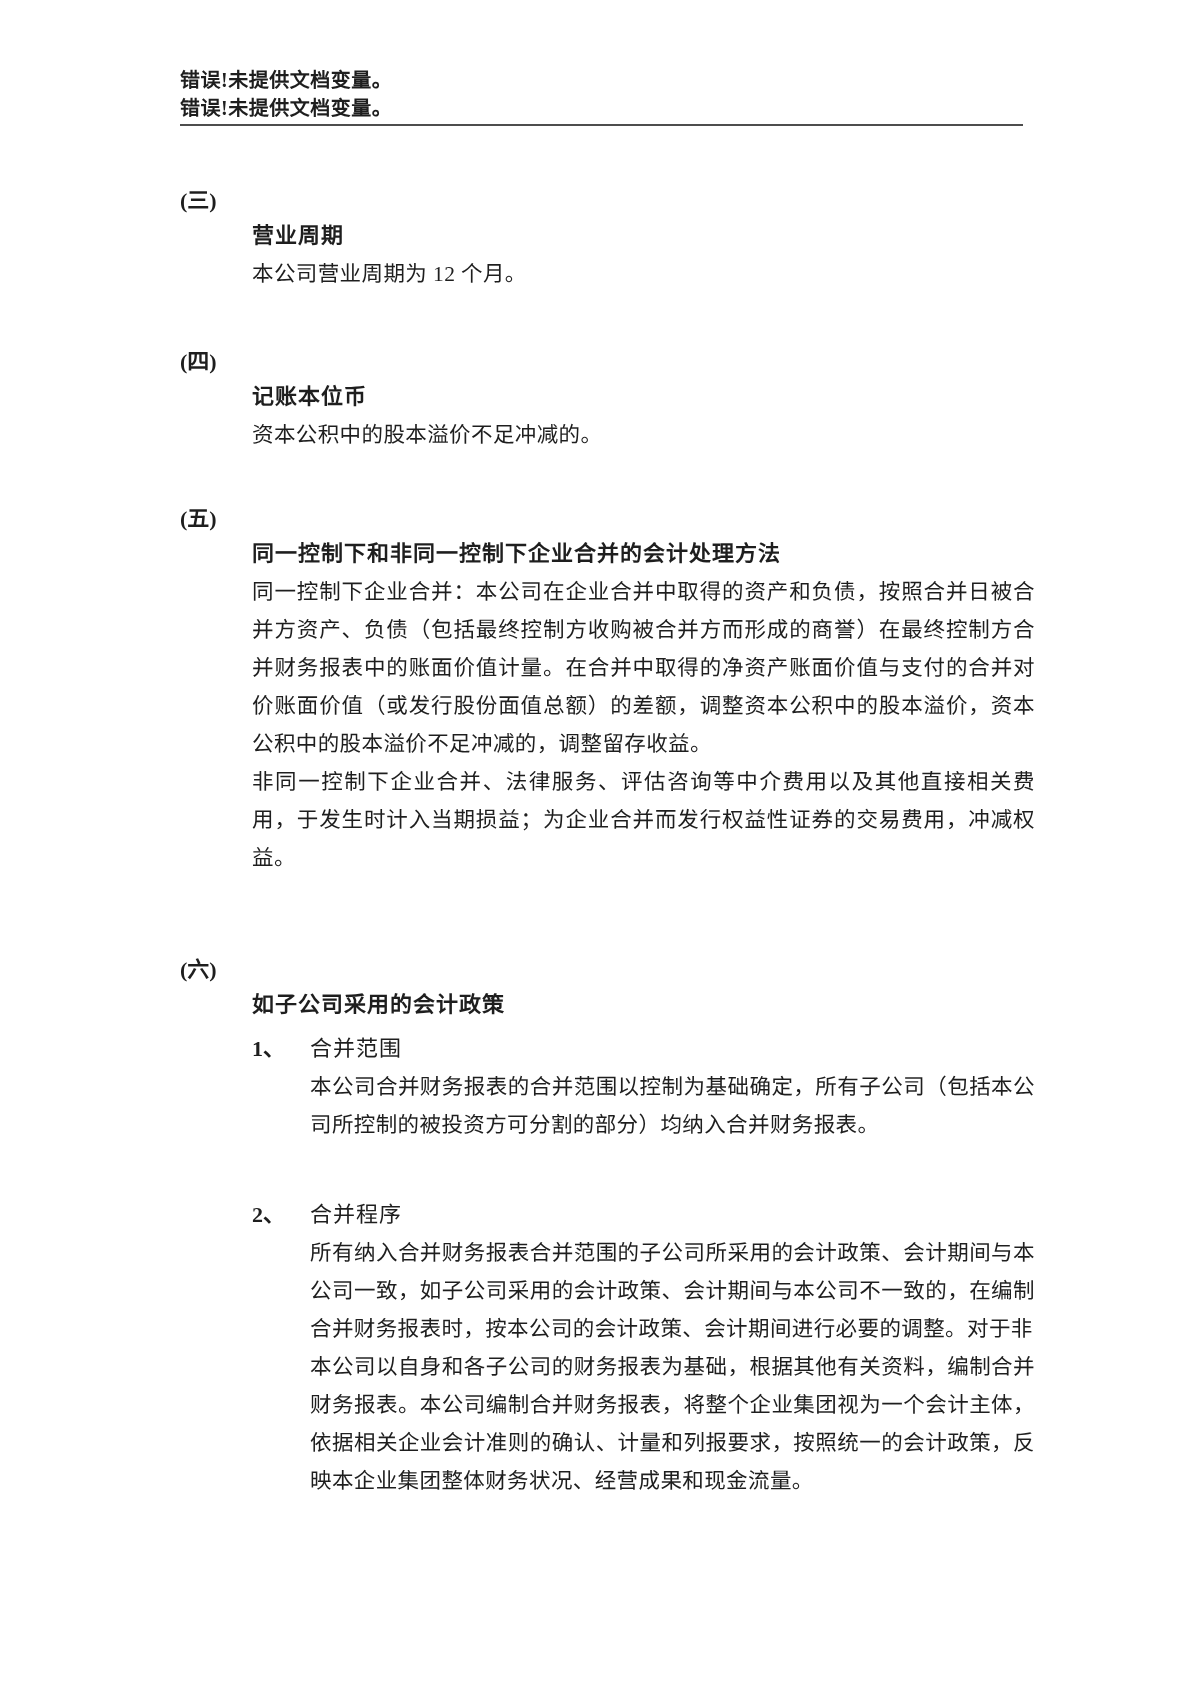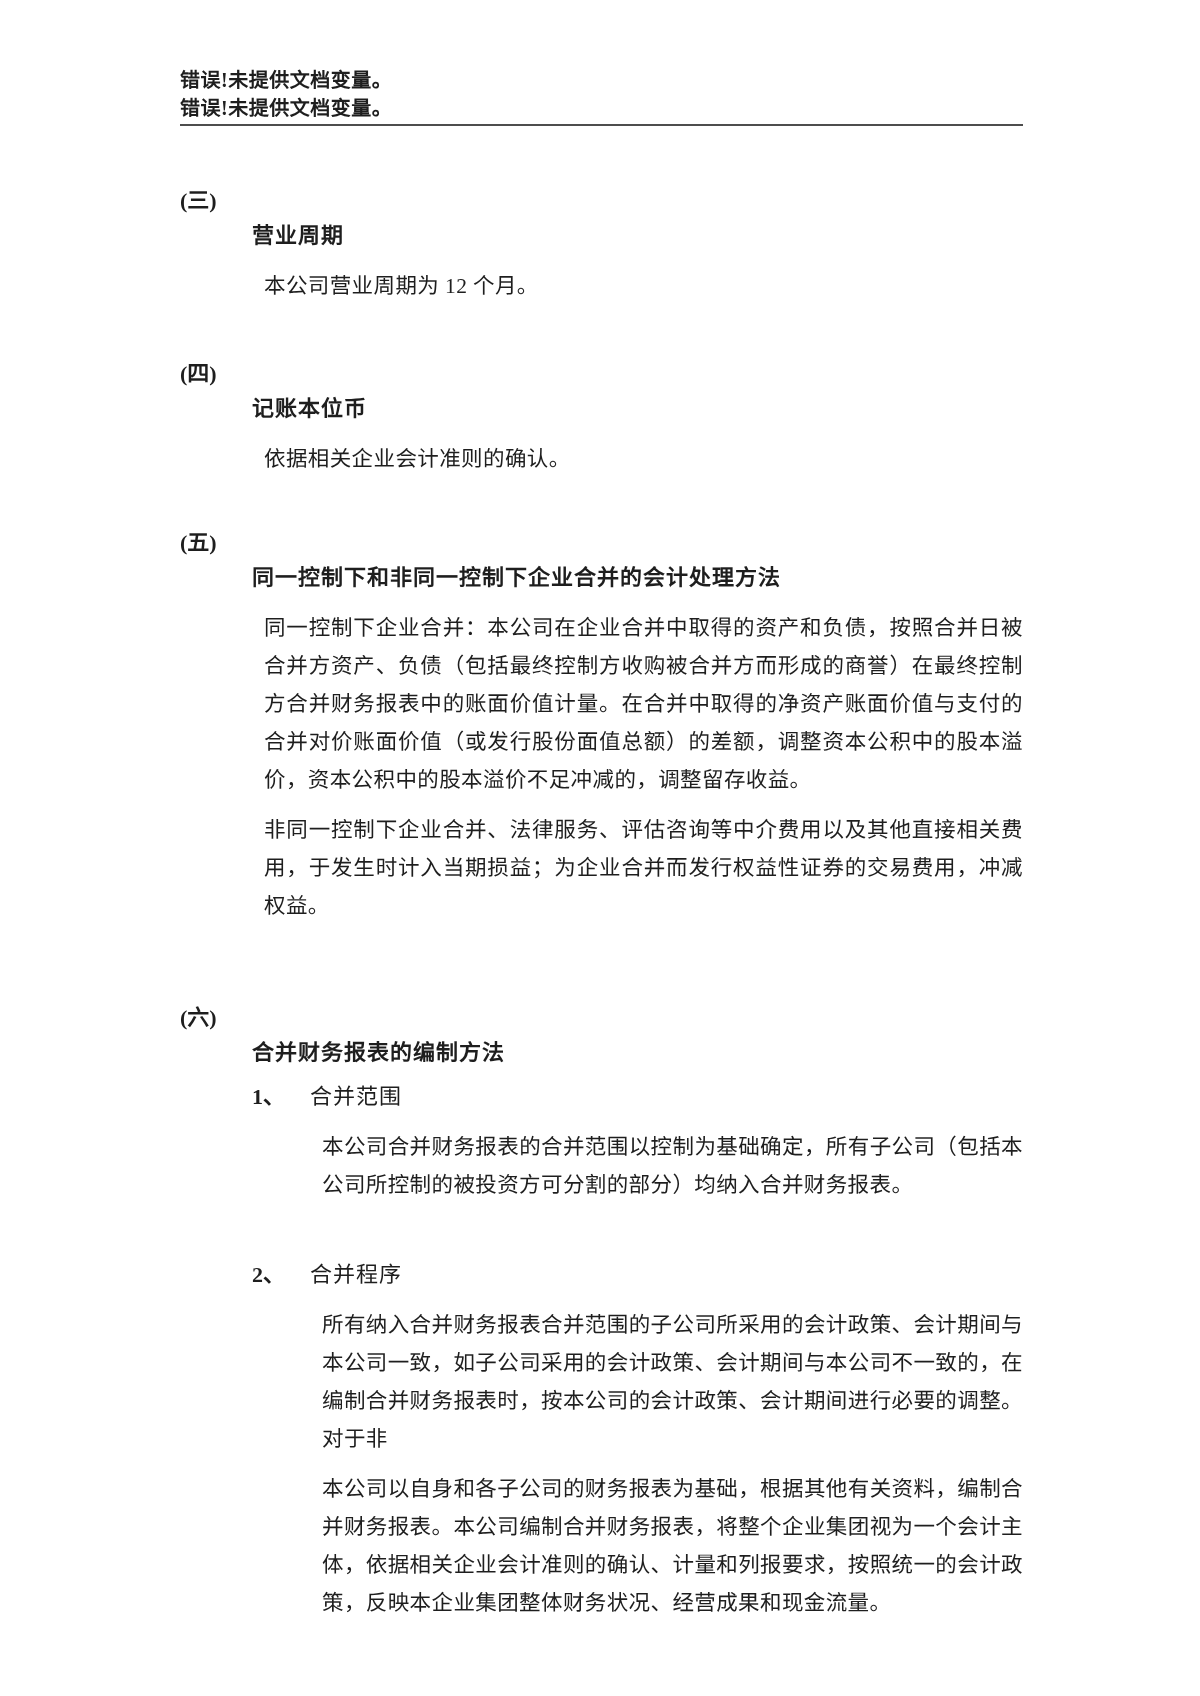--- a/index.html
+++ b/index.html
@@ -53,21 +53,21 @@
 
   .sec-body {
     margin-left: 72px;
     width: 783px;
     font-size: 21.5px;
     line-height: 38px;
     letter-spacing: 0.4px;
     text-align: justify;
     text-justify: inter-ideograph;
   }
-  .sec-body p { margin: 12px; }
+  .sec-body p { margin: 0; }
 
   .sec-3 { margin-top: 56px; }
   .sec-4 { margin-top: 50px; }
   .sec-5 { margin-top: 46px; }
   .sec-6 { margin-top: 74px; }
 
   
   .subsec-1 { margin-top: 6px; }
   .subsec-2 { margin-top: 52px; }
   .sub-head {
@@ -87,21 +87,21 @@
   .sub-title { font-size: 22px; font-weight: normal; white-space: nowrap; }
   .sub-body {
     margin-left: 130px;
     width: 725px;
     font-size: 21.5px;
     line-height: 38px;
     letter-spacing: 0.4px;
     text-align: justify;
     text-justify: inter-ideograph;
   }
-  .sub-body p { margin: 12px; }
+  .sub-body p { margin: 0; }
 </style>
 </head>
 <body>
 
 <div class="page">
 
   <header class="doc-header">
     <div class="hdr-line hdr-bold">错误!未提供文档变量。</div>
     <div class="hdr-line hdr-bold">错误!未提供文档变量。</div>
     <div class="hdr-rule"></div>
@@ -116,39 +116,39 @@
       <p>本公司营业周期为 12 个月。</p>
     </div>
   </section>
 
   <section class="sec sec-4">
     <div class="sec-head">
       <span class="sec-label">(四)</span>
       <h2 class="sec-title">记账本位币</h2>
     </div>
     <div class="sec-body">
-      <p>依据相关企业会计准则的确认。</p>
+      <p>资本公积中的股本溢价不足冲减的。</p>
     </div>
   </section>
 
   <section class="sec sec-5">
     <div class="sec-head">
       <span class="sec-label">(五)</span>
       <h2 class="sec-title">同一控制下和非同一控制下企业合并的会计处理方法</h2>
     </div>
     <div class="sec-body">
       <p>同一控制下企业合并：本公司在企业合并中取得的资产和负债，按照合并日被合并方资产、负债（包括最终控制方收购被合并方而形成的商誉）在最终控制方合并财务报表中的账面价值计量。在合并中取得的净资产账面价值与支付的合并对价账面价值（或发行股份面值总额）的差额，调整资本公积中的股本溢价，资本公积中的股本溢价不足冲减的，调整留存收益。</p>
       <p>非同一控制下企业合并、法律服务、评估咨询等中介费用以及其他直接相关费用，于发生时计入当期损益；为企业合并而发行权益性证券的交易费用，冲减权益。</p>
     </div>
   </section>
 
   <section class="sec sec-6">
     <div class="sec-head">
       <span class="sec-label">(六)</span>
-      <h2 class="sec-title">合并财务报表的编制方法</h2>
+      <h2 class="sec-title">如子公司采用的会计政策</h2>
     </div>
 
     <div class="subsec subsec-1">
       <div class="sub-head">
         <span class="sub-num">1、</span>
         <h3 class="sub-title">合并范围</h3>
       </div>
       <div class="sub-body">
         <p>本公司合并财务报表的合并范围以控制为基础确定，所有子公司（包括本公司所控制的被投资方可分割的部分）均纳入合并财务报表。</p>
       </div>

